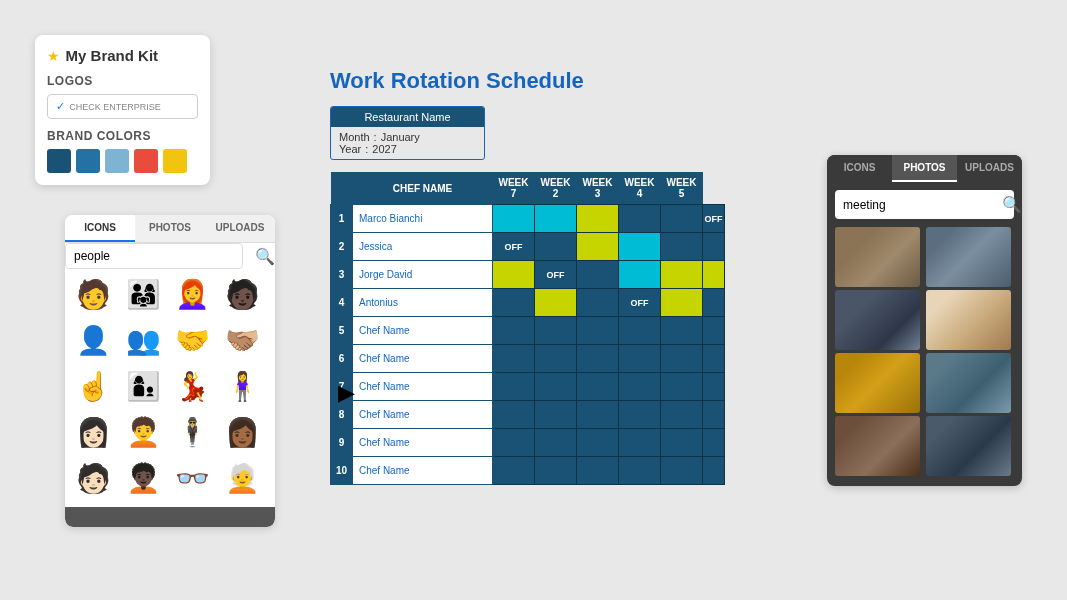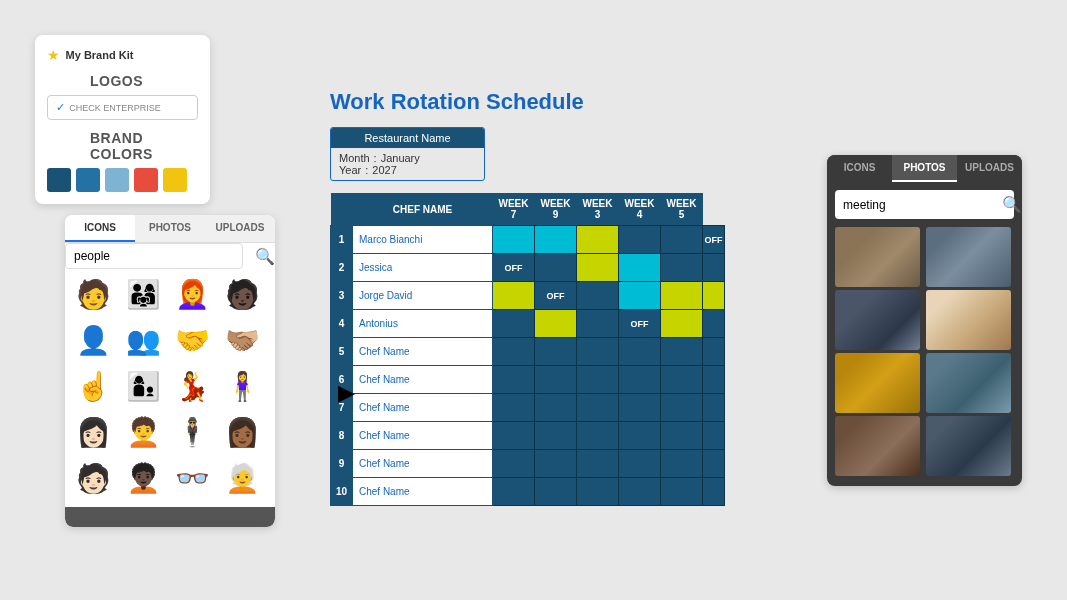--- a/index.html
+++ b/index.html
@@ -23,31 +23,30 @@
       box-shadow: 0 2px 8px rgba(0,0,0,0.15);
       padding: 12px;
     }
     .brand-kit-header {
       display: flex;
       align-items: center;
       gap: 6px;
       margin-bottom: 10px;
     }
     .brand-kit-title {
-      font-size: 11px;
+      font-size: 15px;
       font-weight: bold;
       color: #333;
     }
     .section-label {
-      font-size: 14px;
+      font-size: 12px;
       font-weight: bold;
       color: #555;
       letter-spacing: 0.5px;
       margin-bottom: 6px;
-      margin-left: 43px;
     }
     .check-enterprise-btn {
       width: 100%;
       border: 1.5px solid #ccc;
       background: white;
       border-radius: 4px;
       padding: 5px 8px;
       font-size: 9px;
       color: #888;
       display: flex;
@@ -140,21 +139,21 @@
     }
     .panel-footer {
       background: #555;
       height: 20px;
       border-radius: 0 0 8px 8px;
     }
 
     
     .schedule-container {
       position: absolute;
-      top: 89px;
+      top: 68px;
       left: 330px;
       width: 395px;
     }
     .schedule-title {
       font-size: 22px;
       font-weight: bold;
       color: #1565c0;
       margin-bottom: 12px;
     }
     .schedule-info-row {
@@ -403,21 +402,21 @@
     </div>
     <div style="flex:1"></div>
   </div>
 
   <table class="schedule-table">
     <thead>
       <tr>
         <th style="width:22px;"></th>
         <th class="chef-col">CHEF NAME</th>
         <th class="week-col">WEEK 7</th>
-        <th class="week-col">WEEK 9</th>
+        <th class="week-col">WEEK 2</th>
         <th class="week-col">WEEK 3</th>
         <th class="week-col">WEEK 4</th>
         <th class="week-col">WEEK 5</th>
       </tr>
     </thead>
     <tbody id="schedule-tbody">
         <tr>
           <td class="row-num">1</td>
           <td class="chef-name-cell">Marco Bianchi</td>
           <td style="background: rgb(0, 188, 212); border: 1px solid rgb(13, 51, 73);"></td>

